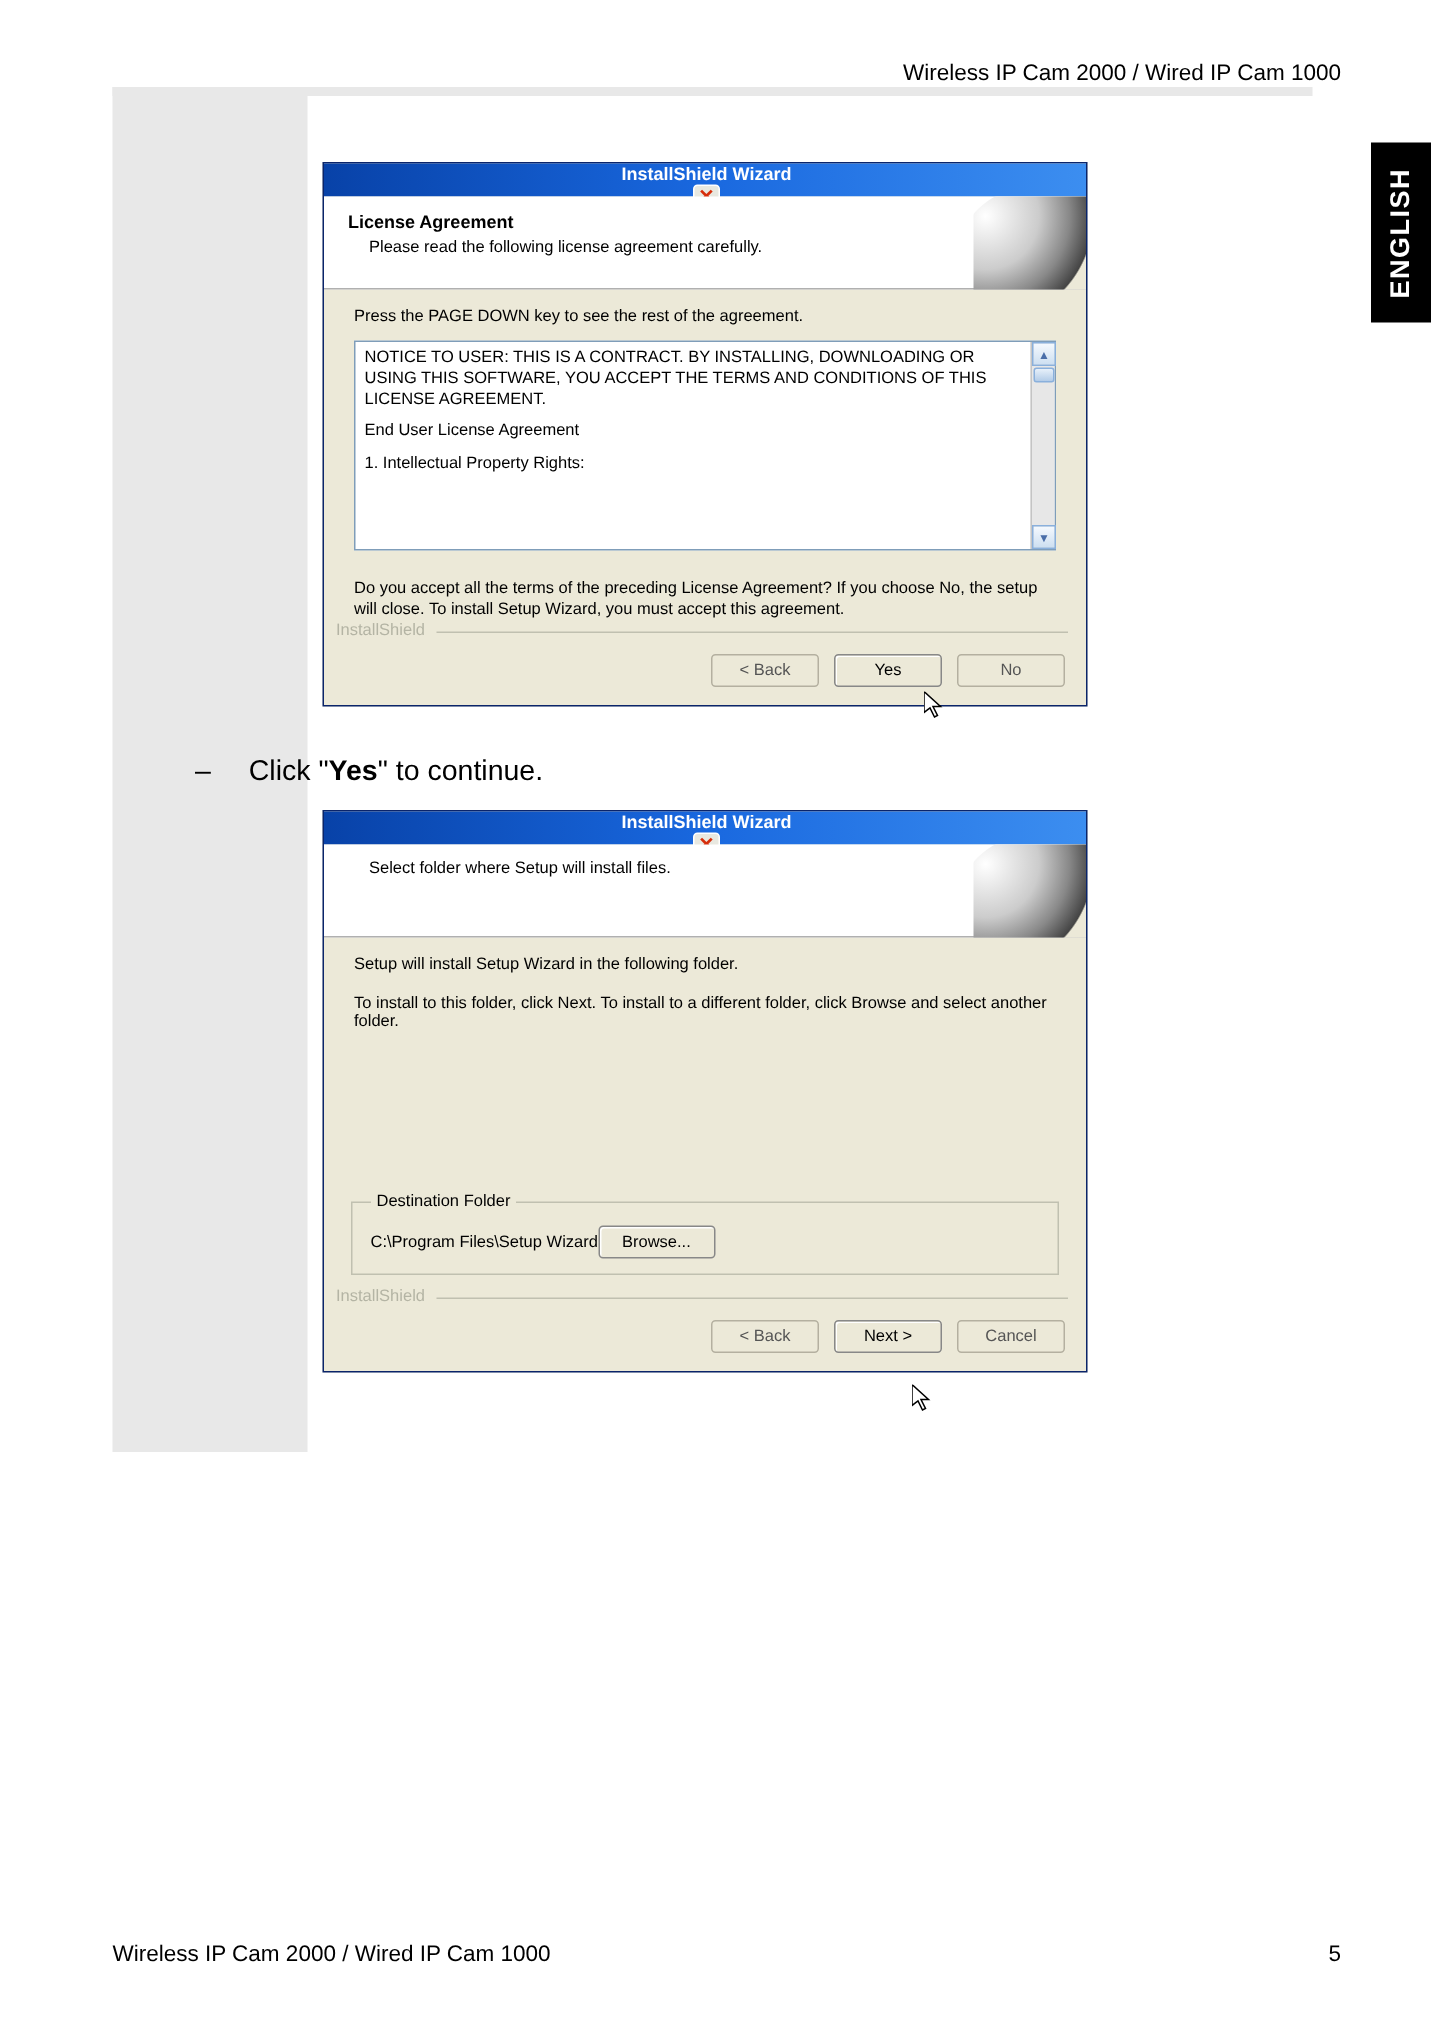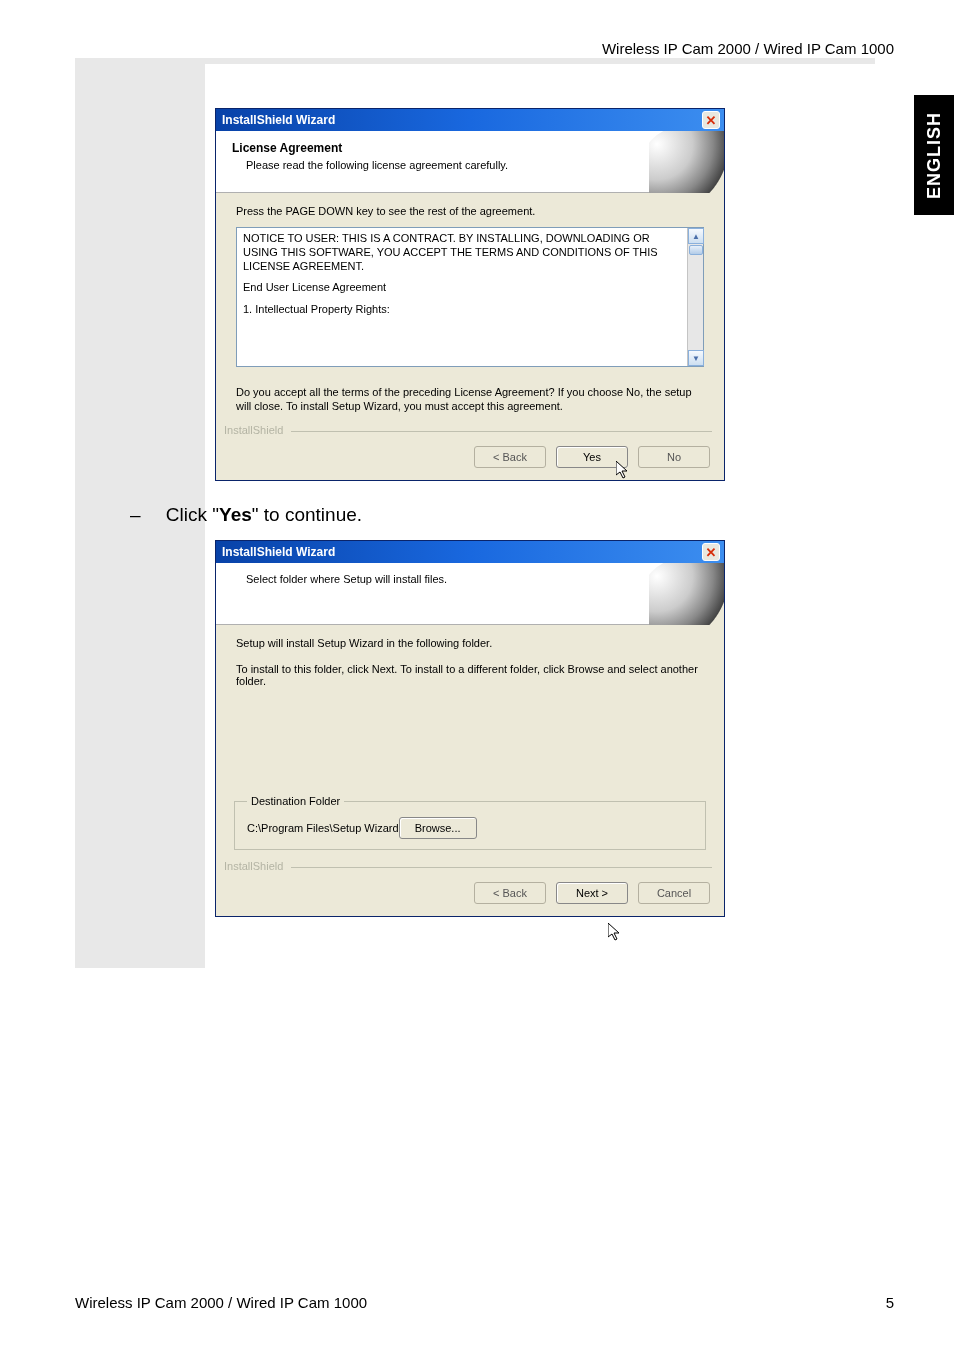--- a/index.html
+++ b/index.html
@@ -65,20 +65,21 @@
     background: #ece9d8;
     border: 1px solid #0a246a;
   }
   .titlebar {
     background: linear-gradient(to right, #0842a8, #1968df, #3c8ef0);
     height: 22px;
     display: flex;
     align-items: center;
     justify-content: space-between;
     padding: 0 4px 0 6px;
+    flex-direction: column;
   }
   .title-text {
     color: #fff;
     font-weight: bold;
     font-size: 12px;
   }
   .close-btn {
     width: 18px;
     height: 18px;
     background: #e8e8e0;
@@ -183,21 +184,20 @@
     padding-right: 18px;
   }
   .eula-text p { margin: 0 0 8px 0; }
   .accept-text {
     font-size: 11px;
     padding: 0 20px 0 20px;
     line-height: 1.3;
   }
   .brand-line {
     position: relative;
-    margin-top: 10px;
     height: 14px;
   }
   .brand-line::after {
     content: "";
     position: absolute;
     top: 50%;
     left: 75px;
     right: 12px;
     border-top: 1px solid #c0c0b0;
   }

